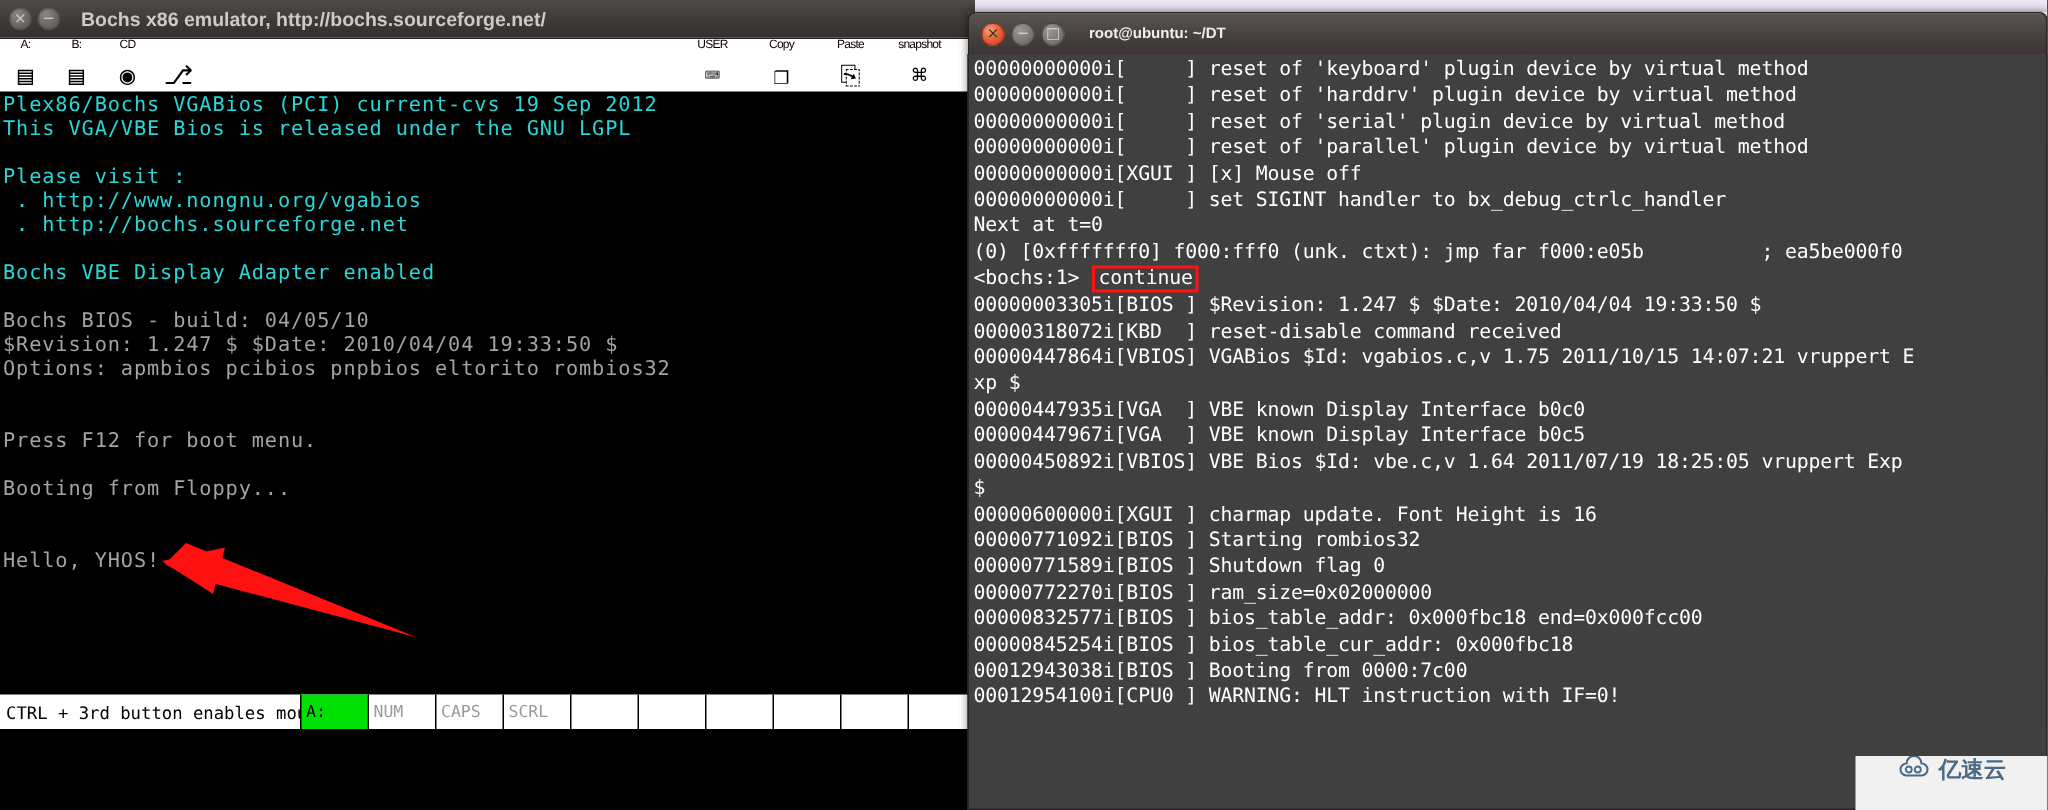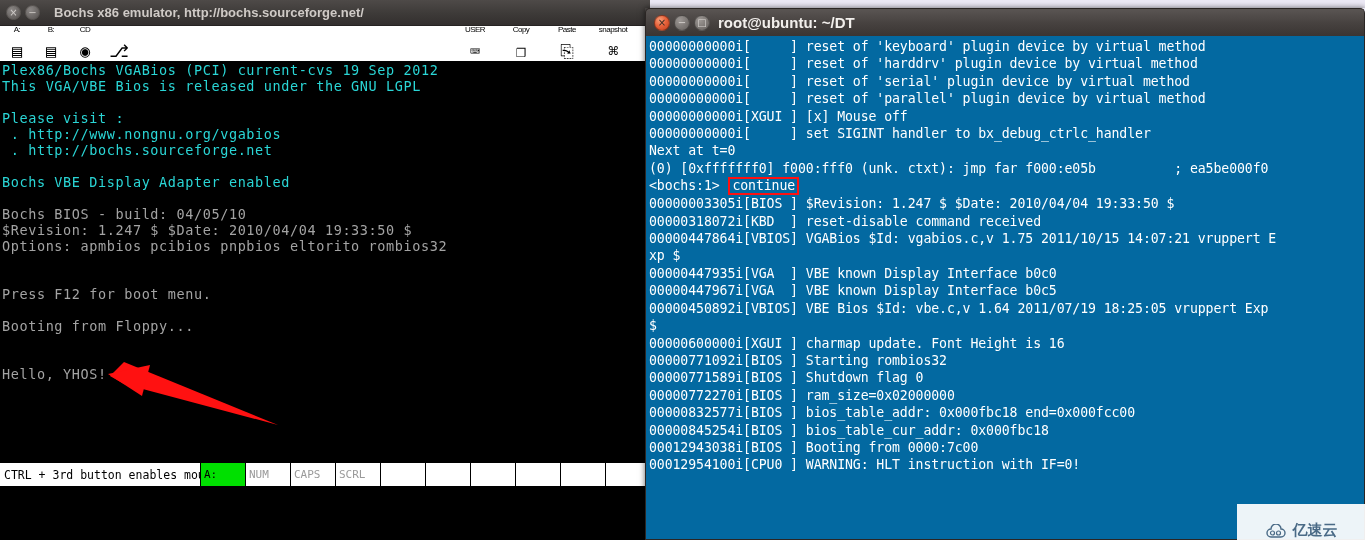--- a/index.html
+++ b/index.html
@@ -125,43 +125,43 @@
   }
   .tw-btn.close{ background:radial-gradient(circle at 35% 30%, #f7a07a 0%, #e8633c 45%, #bf3e1b 100%); }
   .tw-btn.min{ background:radial-gradient(circle at 35% 30%, #9d9895 0%, #7d7875 55%, #625d5a 100%); }
   .tw-btn.max{ background:radial-gradient(circle at 35% 30%, #9d9895 0%, #7d7875 55%, #625d5a 100%); }
   .tw-btn .gx{
     position:absolute; inset:0; text-align:center; font-size:10px; line-height:14px;
     color:#3a2a22; font-family:"DejaVu Sans", sans-serif;
   }
   .tw-btn.min .gx,.tw-btn.max .gx{ color:#d8d4d1; }
   #term-title-text{
-    color:#f2efec; font-size:15px; font-weight:bold; margin-left:4px;
+    color:#f2efec; font-size:10px; font-weight:bold; margin-left:12px;
     font-family:"Liberation Sans", sans-serif;
   }
   #term-body{
-    height:504px; background:#0369a1;
+    height:504px; background:#404040;
     border:1px solid #2b2624; border-top:none;
     padding:2px 0 0 3px; overflow:hidden; position:relative;
   }
   .term-line{
     font-family:"DejaVu Sans Mono", monospace;
     font-size:13.2px; line-height:17.4px; color:#ffffff;
     white-space:pre; letter-spacing:-.1px;
   }
   .hl-box{
     border:2px solid #ff1111; padding:0 2px; margin-left:1px;
     display:inline-block; line-height:14px;
   }
 
   
   #watermark{
     position:absolute; right:0px; bottom:0px; width:128px; height:36px;
     background:rgba(255,255,255,.93);
-    display:flex; align-items:flex-end; justify-content:center; gap:4px;
+    display:flex; align-items:flex-start; justify-content:center; gap:4px;
   }
   #wm-text{ color:#4a6a86; font-size:15px; font-family:"Liberation Sans", sans-serif; font-weight:bold; }
 </style>
 </head>
 <body>
 
 <div id="desktop">
   <div id="desktop-dots"></div>
 </div>
 

